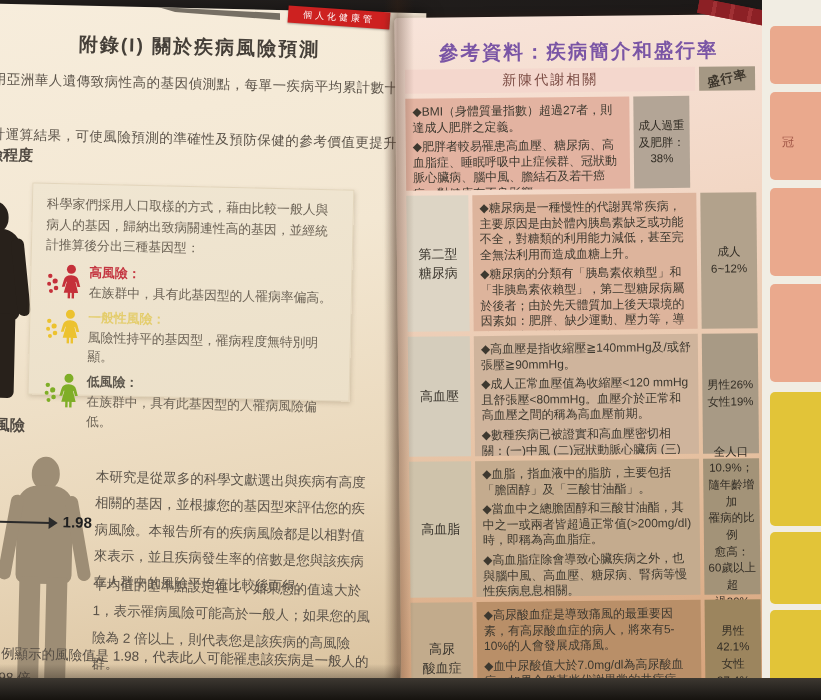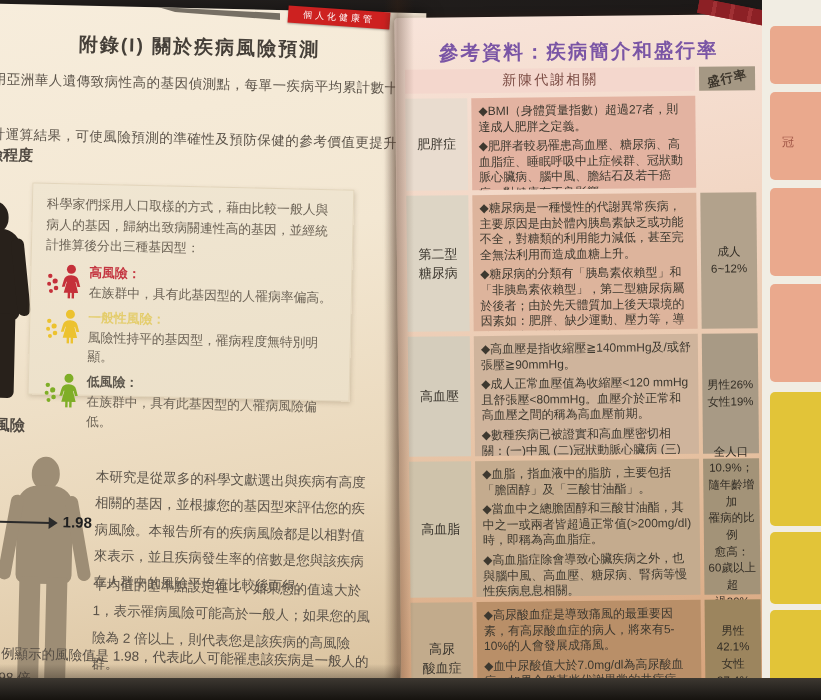--- a/index.html
+++ b/index.html
@@ -243,25 +243,26 @@
 
     <div class="tbl">
       <div class="tbl-head">
         <div class="cat-head">新陳代謝相關</div>
         <div class="prev-head">
           <span>盛行率</span>
         </div>
       </div>
 
       <div class="trow r1">
-        <div class="tlabel pre">肥胖症</div>
         <div class="tcontent">
           <p>◆BMI（身體質量指數）超過27者，則達成人肥胖之定義。</p>
           <p>◆肥胖者較易罹患高血壓、糖尿病、高血脂症、睡眠呼吸中止症候群、冠狀動脈心臟病、腦中風、膽結石及若干癌症，對健康有不良影響。</p>
         </div>
+        <div class="tprev pre">成人過重
+及肥胖：38%</div>
       </div>
 
       <div class="trow r2">
         <div class="tlabel pre">第二型
 糖尿病</div>
         <div class="tcontent">
           <p>◆糖尿病是一種慢性的代謝異常疾病，主要原因是由於體內胰島素缺乏或功能不全，對糖類的利用能力減低，甚至完全無法利用而造成血糖上升。</p>
           <p>◆糖尿病的分類有「胰島素依賴型」和「非胰島素依賴型」，第二型糖尿病屬於後者；由於先天體質加上後天環境的因素如：肥胖、缺少運動、壓力等，導致胰島素的分泌不足及功能異常。</p>
         </div>
         <div class="tprev pre">成人6~12%</div>

